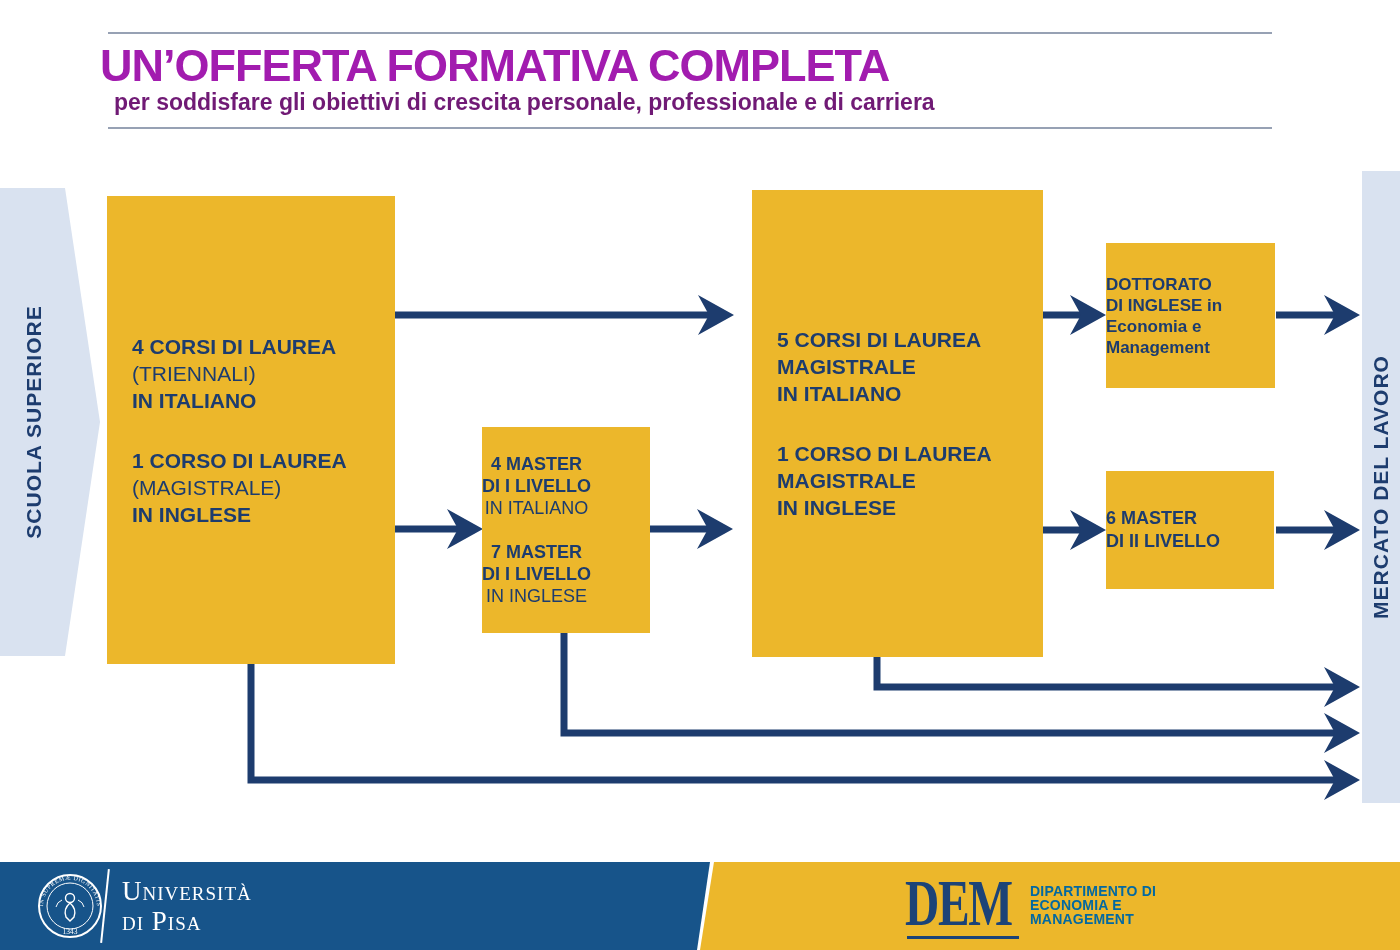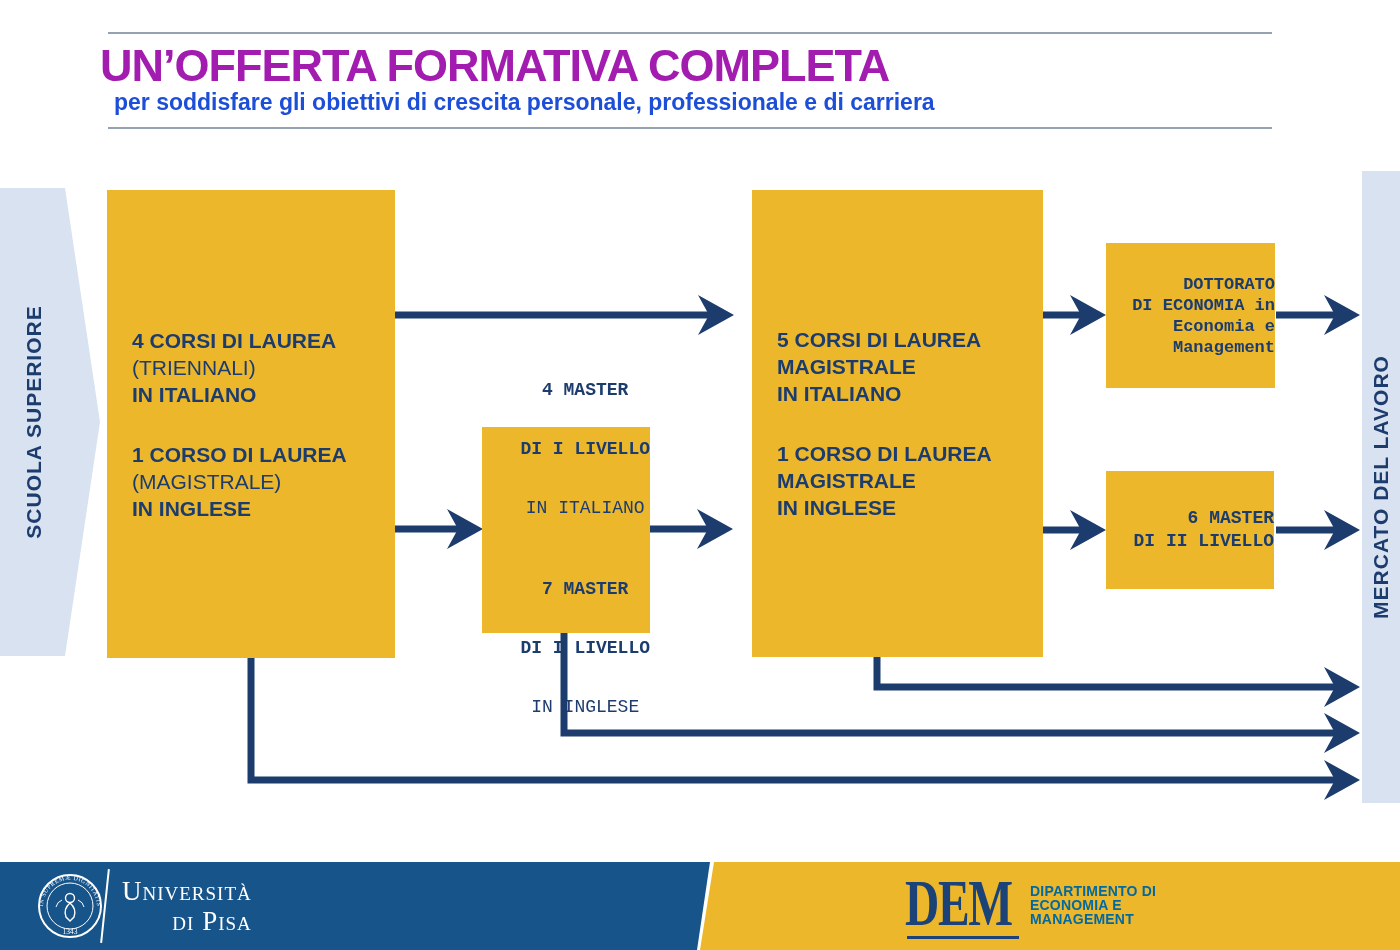--- a/index.html
+++ b/index.html
@@ -8,44 +8,44 @@
     font-family:"Liberation Sans",sans-serif;overflow:hidden;margin:0 auto;
   }
   
   .rule{position:absolute;left:108px;width:1164px;height:2px;background:#97a1b4;}
   .title{
     position:absolute;left:100px;top:40px;font-size:45px;font-weight:bold;
     letter-spacing:-1px;color:#a21caf;white-space:nowrap;
   }
   .subtitle{
     position:absolute;left:114px;top:89px;font-size:23px;font-weight:bold;
-    color:#1d4ed8;white-space:nowrap;
+    color:#701a75;white-space:nowrap;
   }
   
   .entry-arrow{
     position:absolute;left:0;top:188px;width:100px;height:468px;background:#d9e2f0;
     clip-path:polygon(0 0,65% 0,100% 50%,65% 100%,0 100%);
   }
   .exit-bar{position:absolute;left:1362px;top:171px;width:38px;height:632px;background:#d9e2f0;}
   .v-label{
     position:absolute;transform:translate(-50%,-50%) rotate(-90deg);
     white-space:nowrap;font-weight:bold;font-size:21px;letter-spacing:1px;color:#1d3c6e;
   }
   
   .ybox{
     position:absolute;background:#ecb72b;color:#1d3c6e;
     display:flex;flex-direction:column;justify-content:center;
   }
   .ybox .line{font-weight:bold;}
   .ybox .line.light{font-weight:500;}
   .box-left-align{align-items:flex-start;padding-left:25px;box-sizing:border-box;}
-  .box-center{align-items:flex-end;text-align:center;font-family:Liberation Mono, monospace;}
+  .box-center{align-items:flex-start;text-align:center;}
   .big .line{font-size:21px;line-height:27px;}
   .big .grp+.grp{margin-top:33px;}
-  .mid .line{font-size:18px;line-height:22px;margin-top:37px;}
+  .mid .line{font-size:18px;line-height:22px;}
   .mid .grp+.grp{margin-top:22px;}
   .phd .line{font-size:17px;line-height:21px;}
   .m2 .line{font-size:18px;line-height:23px;}
   
   #arrows{position:absolute;left:0;top:0;width:1400px;height:950px;pointer-events:none;}
   #arrows .shaft{stroke:#1d3c6e;stroke-width:7;fill:none;}
   #arrows .head{fill:#1d3c6e;stroke:none;}
   
   .footer-blue{
     position:absolute;left:0;top:862px;width:710px;height:88px;background:#17548a;
@@ -55,21 +55,21 @@
     position:absolute;left:700px;top:862px;width:700px;height:88px;background:#ecb72b;
     clip-path:polygon(14px 0,100% 0,100% 100%,0 100%);
   }
   .footer-slash{
     position:absolute;left:104px;top:869px;width:2px;height:74px;background:#ffffff;
     transform:rotate(6deg);
   }
   .uni-name{
     position:absolute;left:122px;top:876px;color:#ffffff;
     font-family:"Liberation Serif",serif;font-variant:small-caps;
-    font-size:27px;line-height:30px;letter-spacing:1px;text-align:right;
+    font-size:27px;line-height:30px;letter-spacing:1px;
   }
   .dem{
     position:absolute;left:905px;top:873px;color:#1c4377;
     font-family:"Liberation Serif",serif;font-weight:bold;font-size:66px;line-height:60px;
     transform:scaleX(0.72);transform-origin:left top;letter-spacing:-2px;
   }
   .dem-underline{position:absolute;left:907px;top:936px;width:112px;height:3px;background:#1c4377;}
   .dept{
     position:absolute;left:1030px;top:884px;color:#0369a1;font-weight:bold;
     font-size:14px;line-height:14px;letter-spacing:0.2px;
@@ -128,21 +128,21 @@
     <g>
       <polyline class="shaft" points="564,630 564,733 1337,733"></polyline>
       <path class="head" d="M1360 733 L1324 713 L1335 733 L1324 753 Z"></path>
     </g>
     <g>
       <polyline class="shaft" points="251,655 251,780 1337,780"></polyline>
       <path class="head" d="M1360 780 L1324 760 L1335 780 L1324 800 Z"></path>
     </g>
   </svg>
 
-  <div class="ybox big box-left-align" style="left:107px;top:190px;width:288px;height:468px;">
+  <div class="ybox big box-left-align" style="left:107px;top:196px;width:288px;height:468px;">
     <div class="grp">
       <div class="line">4 CORSI DI LAUREA</div>
       <div class="line light">(TRIENNALI)</div>
       <div class="line">IN ITALIANO</div>
     </div>
     <div class="grp">
       <div class="line">1 CORSO DI LAUREA</div>
       <div class="line light">(MAGISTRALE)</div>
       <div class="line">IN INGLESE</div>
     </div>
@@ -169,21 +169,21 @@
     </div>
     <div class="grp">
       <div class="line">1 CORSO DI LAUREA</div>
       <div class="line">MAGISTRALE</div>
       <div class="line">IN INGLESE</div>
     </div>
   </div>
 
   <div class="ybox phd box-center" style="left:1106px;top:243px;width:169px;height:145px;">
     <div class="line">DOTTORATO</div>
-    <div class="line">DI ECONOMIA in</div>
+    <div class="line">DI INGLESE in</div>
     <div class="line">Economia e</div>
     <div class="line">Management</div>
   </div>
 
   <div class="ybox m2 box-center" style="left:1106px;top:471px;width:168px;height:118px;">
     <div class="line">6 MASTER</div>
     <div class="line">DI II LIVELLO</div>
   </div>
 
   <div class="footer-blue"></div>

